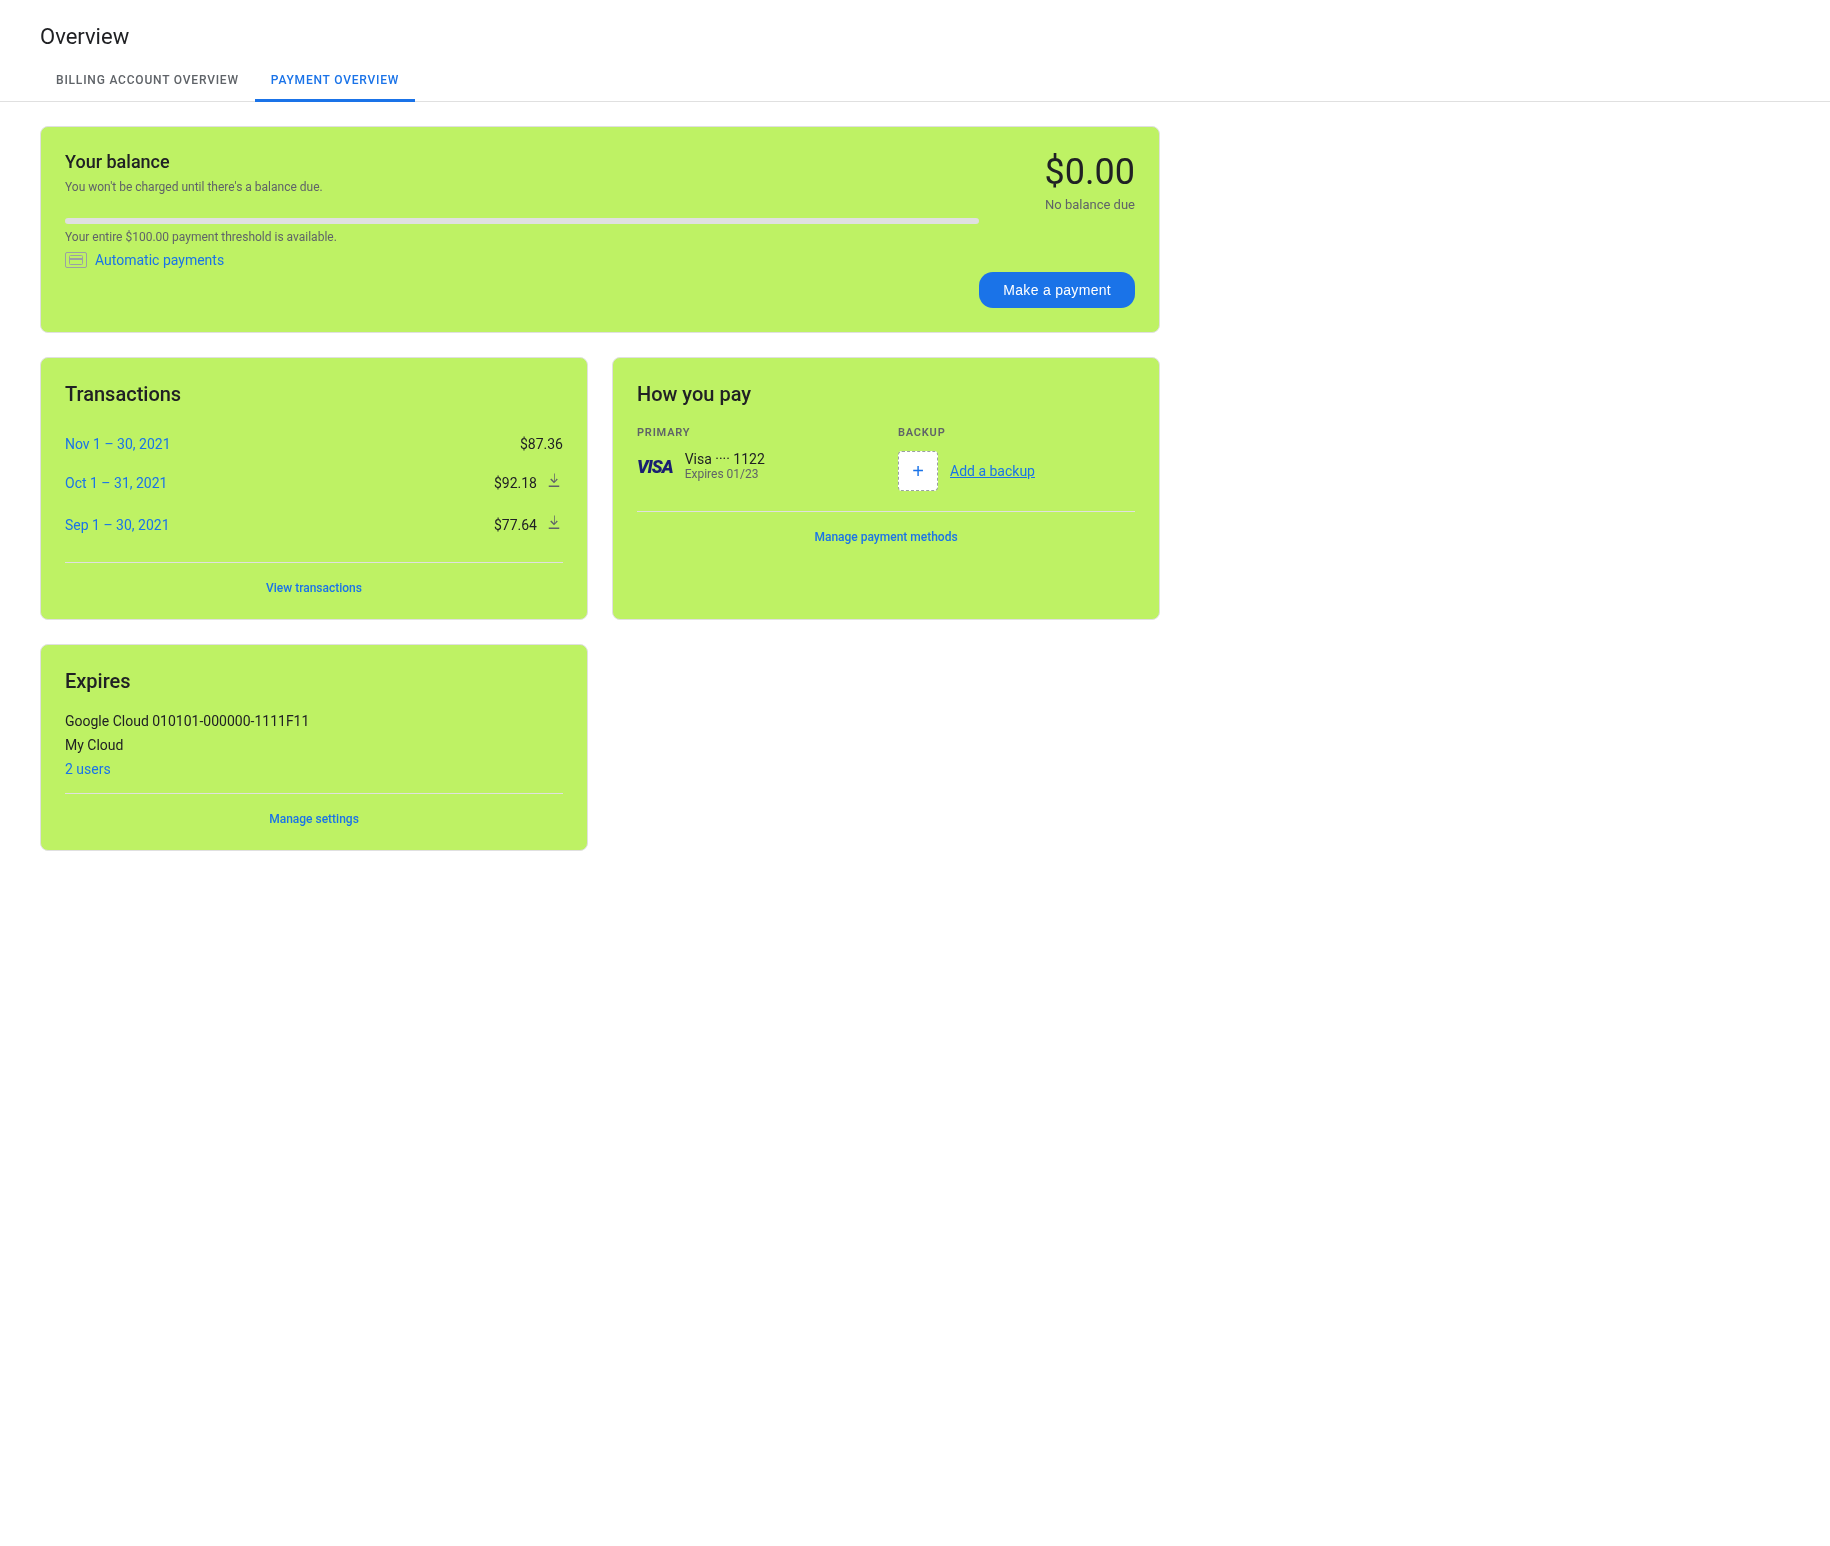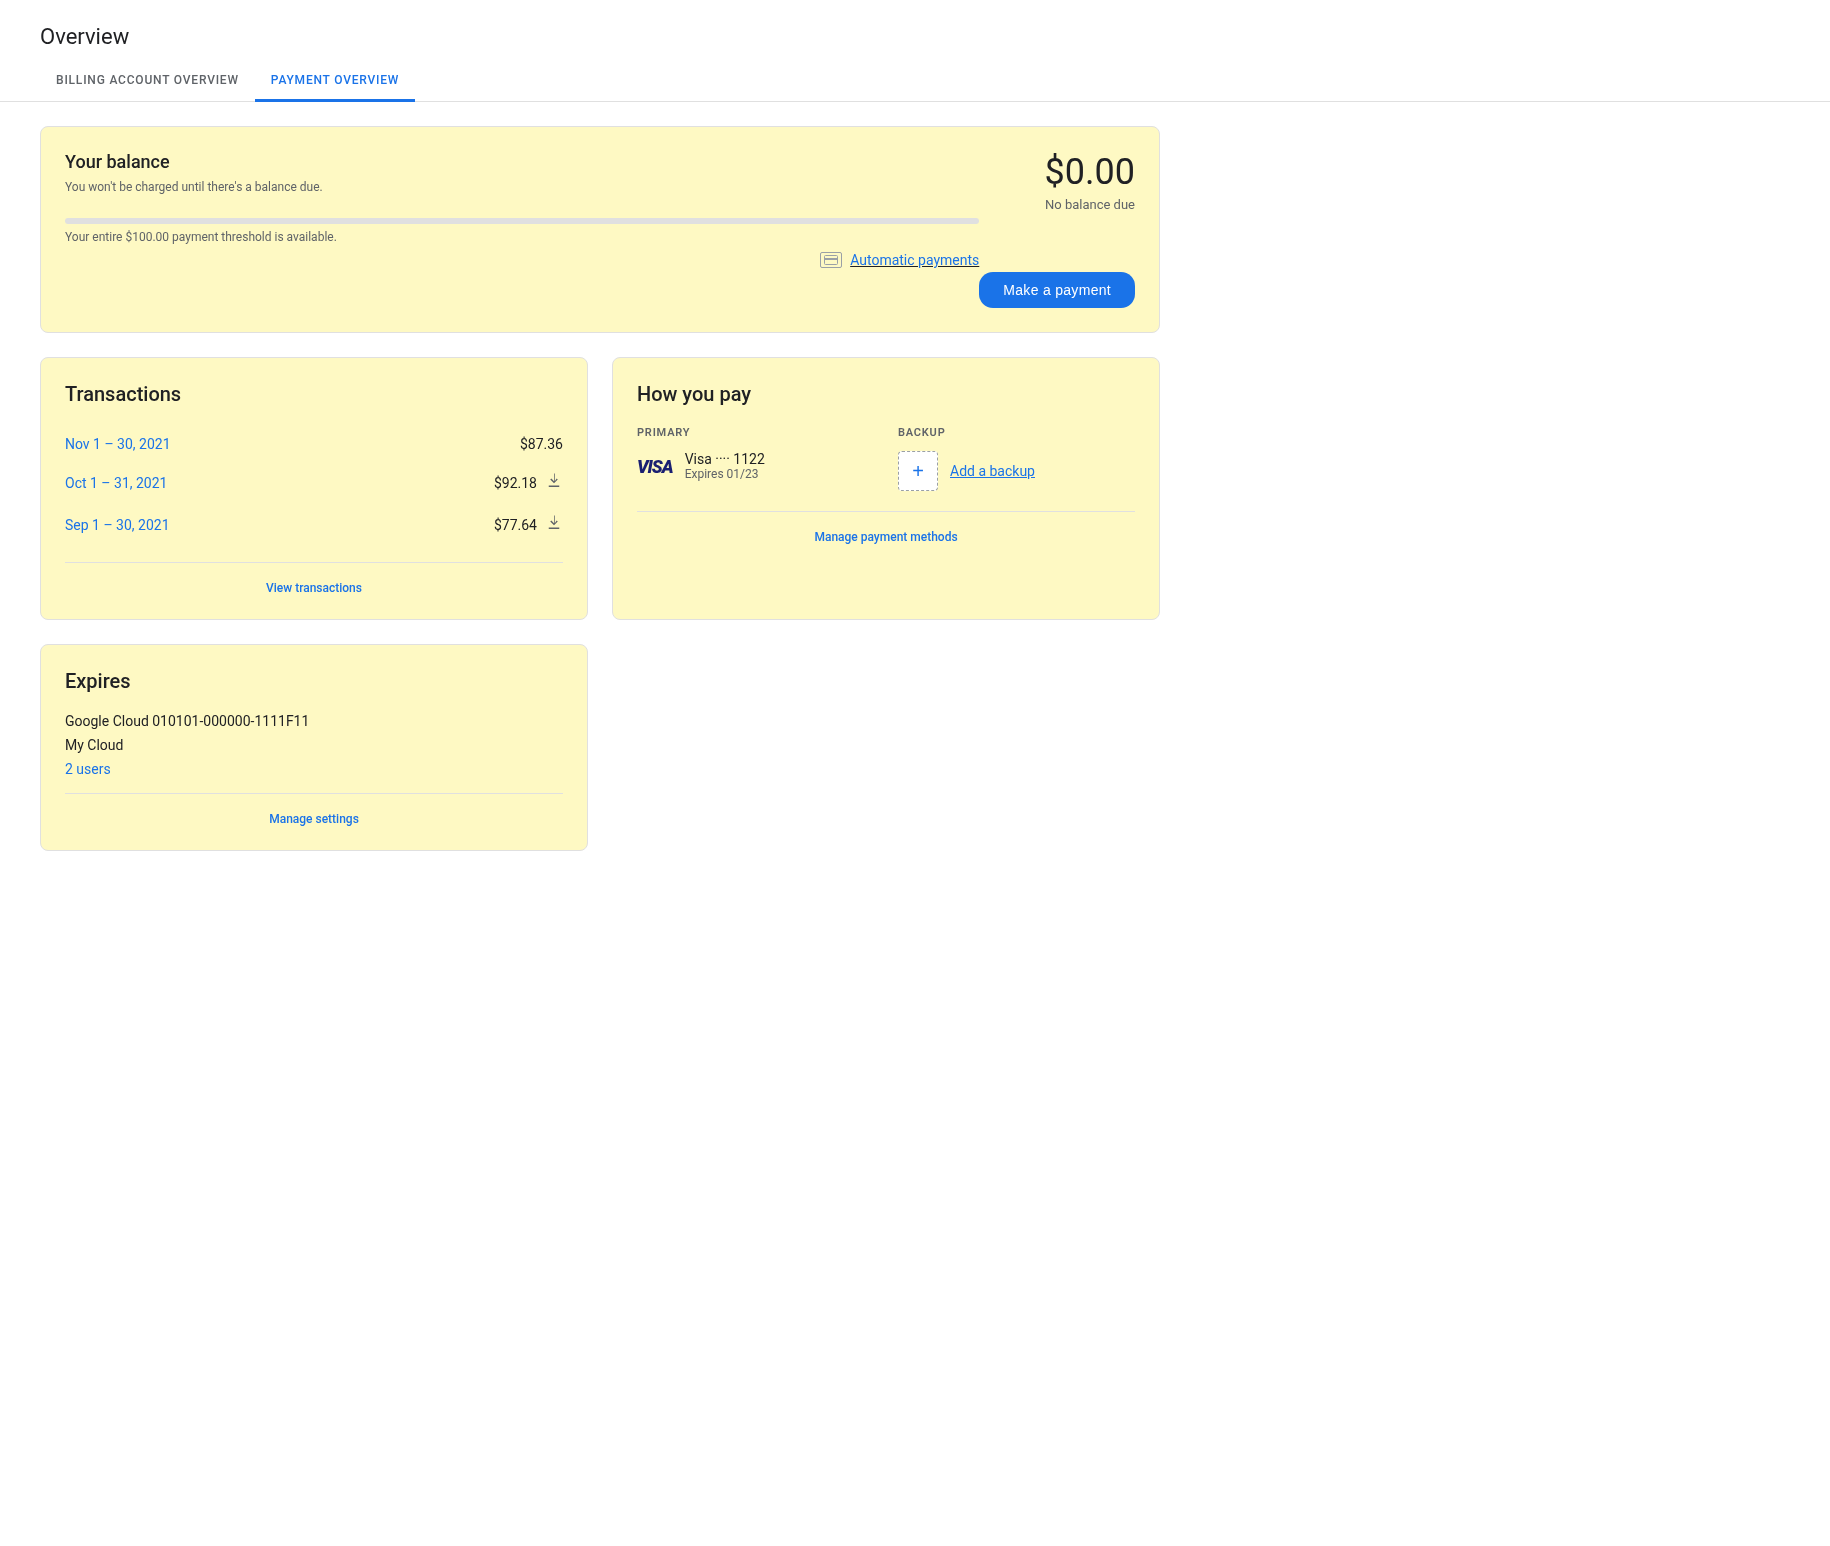--- a/index.html
+++ b/index.html
@@ -36,21 +36,21 @@
       border-bottom: 3px solid #1a73e8;
     }
     .content {
       padding: 24px 40px;
       max-width: 1200px;
     }
     .card {
       border: 1px solid #e0e0e0;
       border-radius: 8px;
       padding: 24px;
-      background: #fef9c3;
+      background: #bef264;
     }
     .balance-card {
       display: flex;
       justify-content: space-between;
       align-items: flex-start;
       margin-bottom: 24px;
     }
     .balance-left { flex: 1; }
     .balance-right { text-align: right; }
     .balance-title {
@@ -89,23 +89,22 @@
       width: 0%;
     }
     .threshold-text {
       font-size: 12px;
       color: #5f6368;
       margin-top: 6px;
     }
     .auto-payments-row {
       display: flex;
       align-items: center;
-      justify-content: flex-end;
+      justify-content: flex-start;
       margin-top: 4px;
-      text-decoration: underline;
     }
     .auto-payments-link {
       display: flex;
       align-items: center;
       gap: 8px;
       color: #1a73e8;
       font-size: 14px;
       cursor: pointer;
       text-decoration: none;
     }

